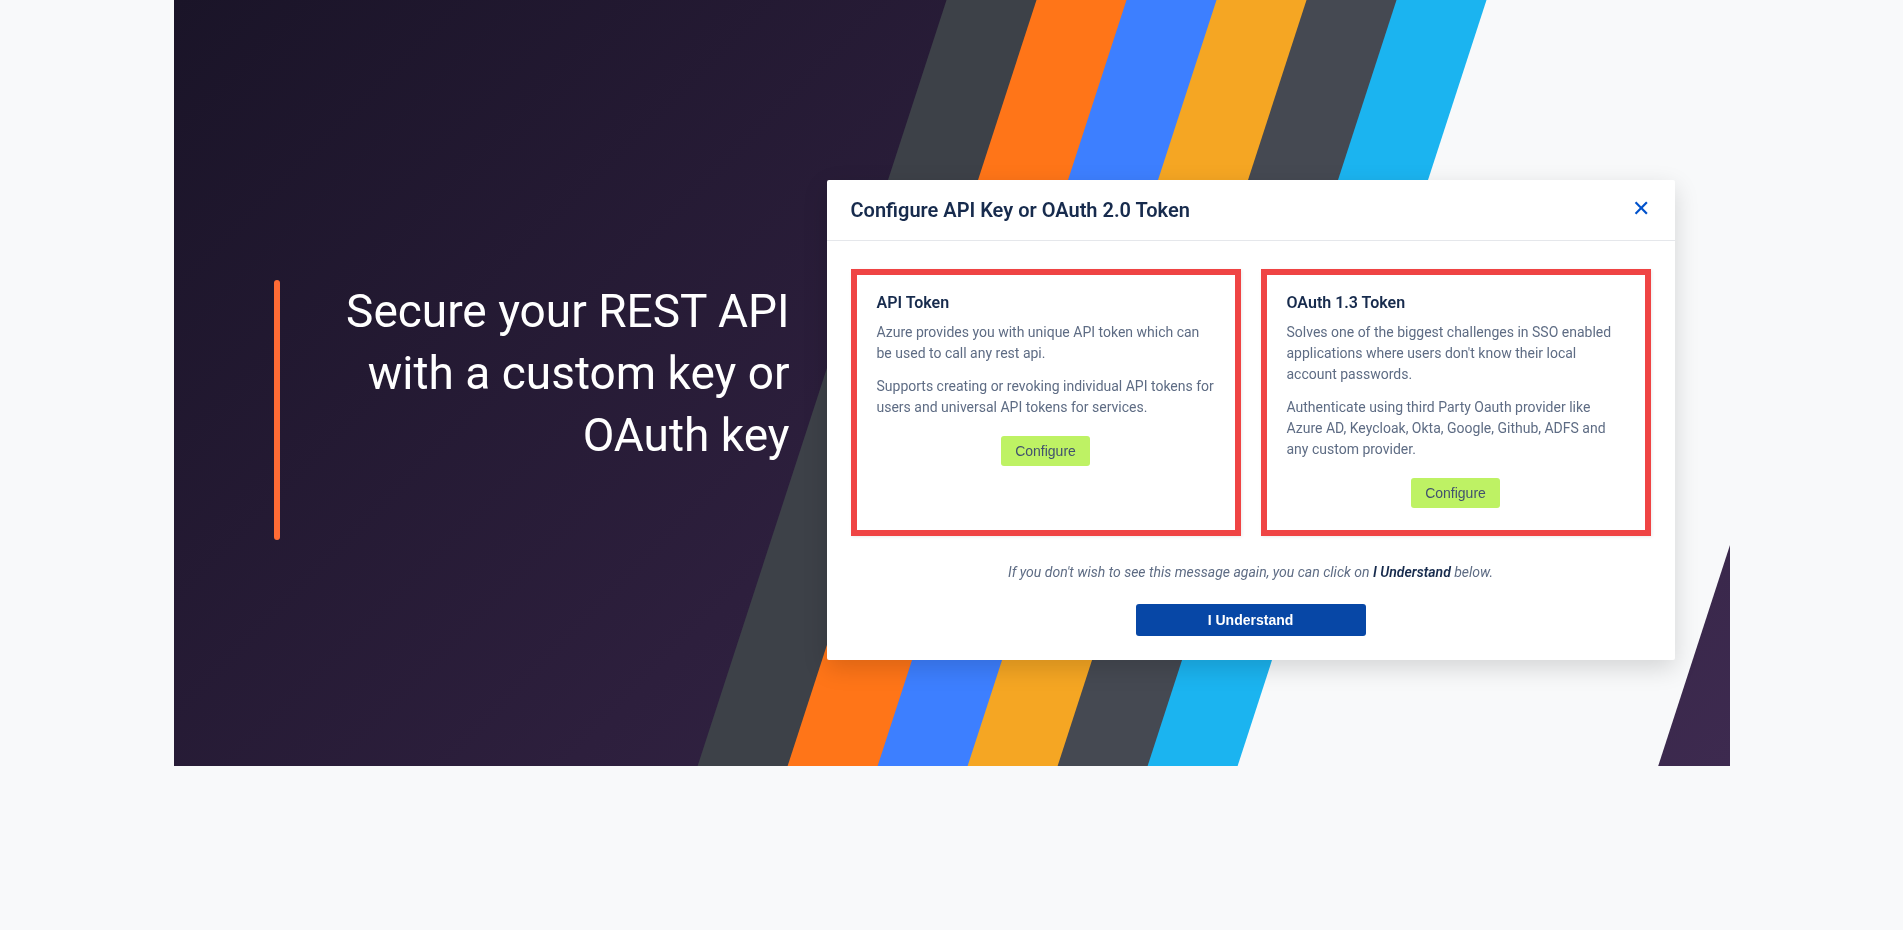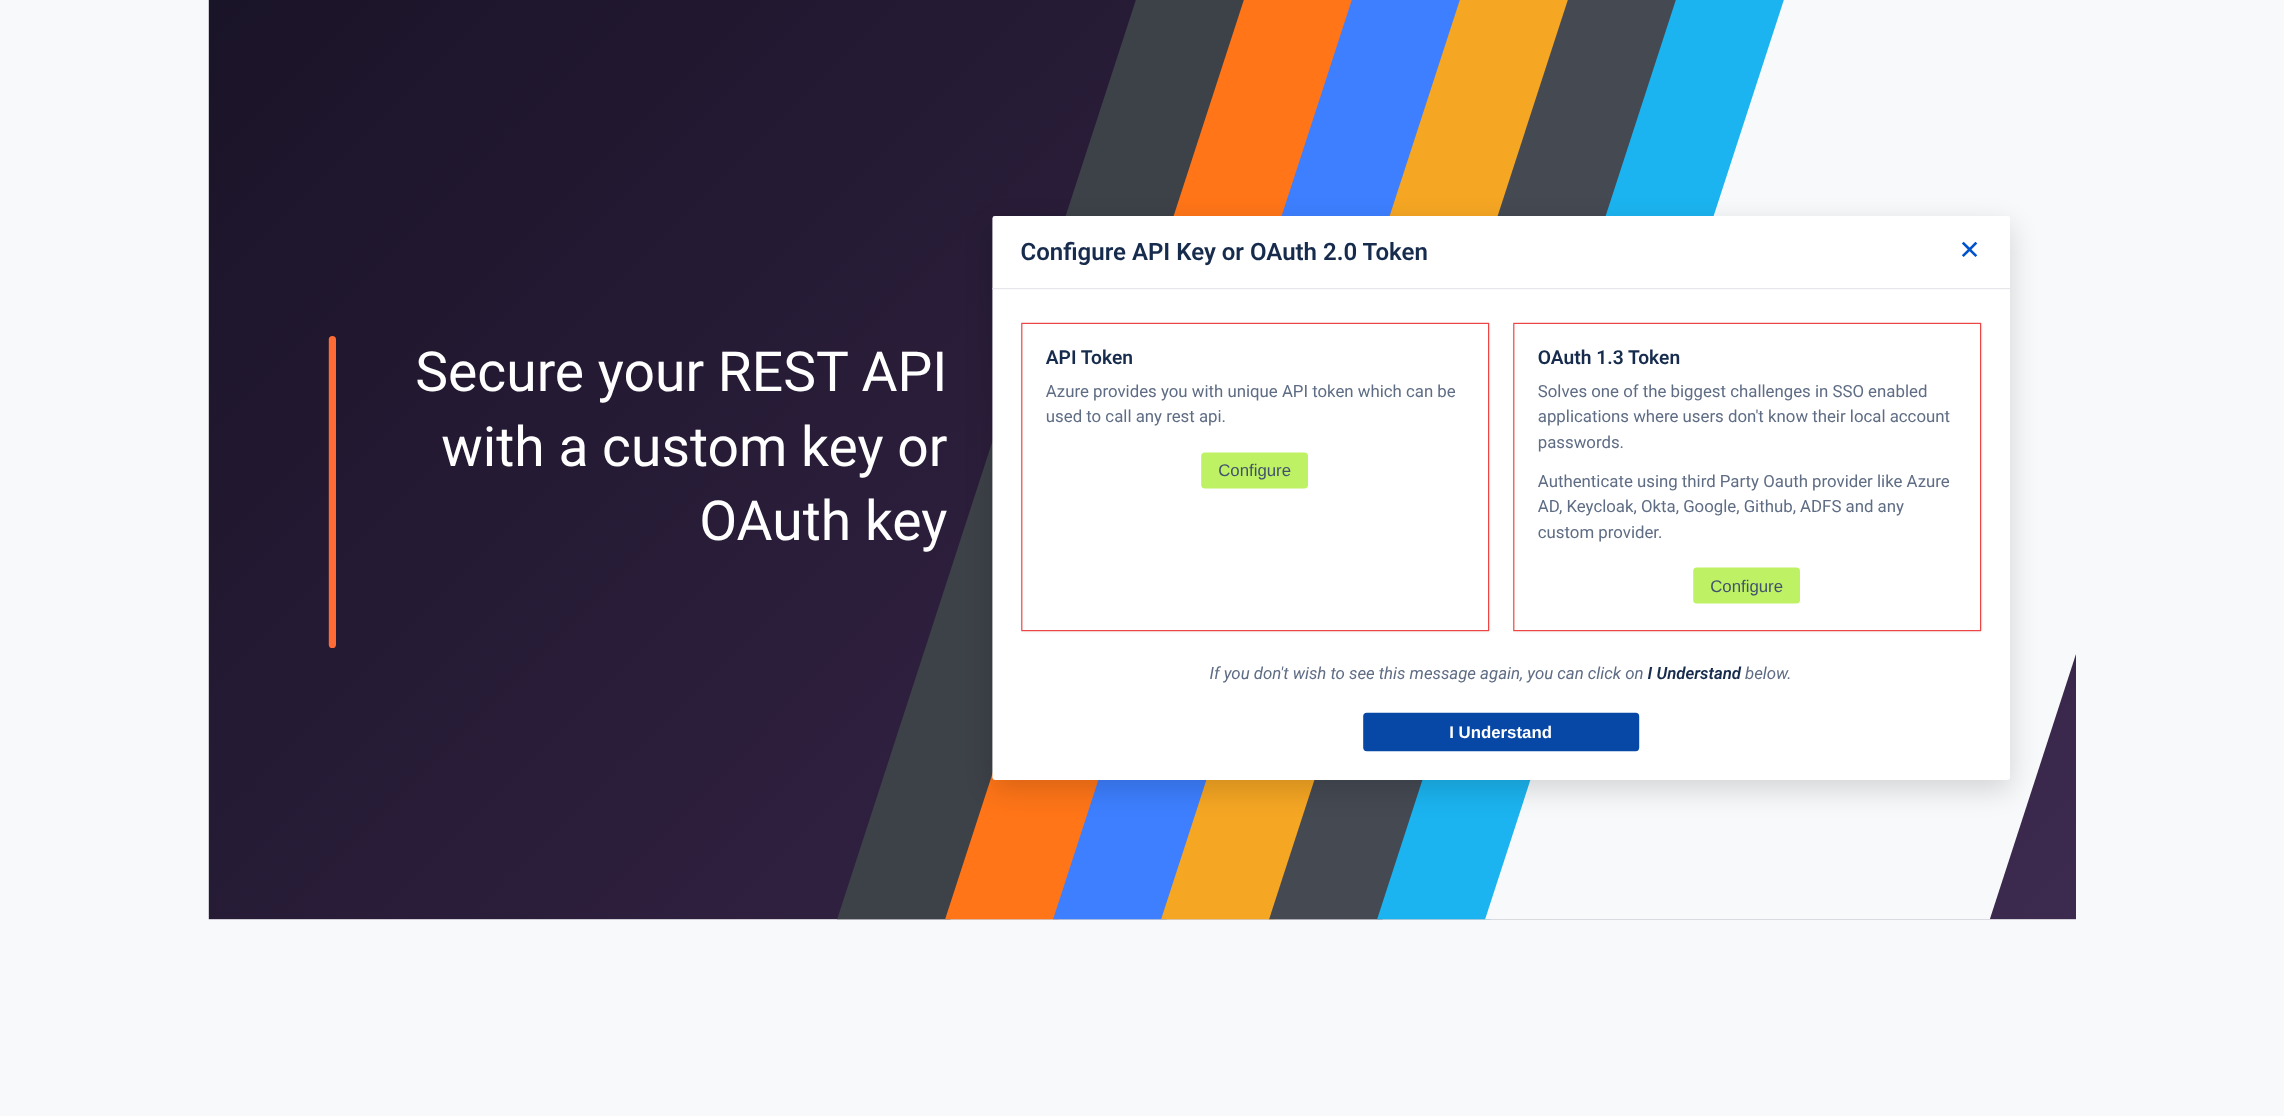--- a/index.html
+++ b/index.html
@@ -155,21 +155,21 @@
     }
     
     .cards-row {
       display: flex;
       gap: 20px;
       margin-bottom: 28px;
     }
     
     .card {
       flex: 1;
-      border: 1px solid #ef4444;
+      border: 6px solid #ef4444;
       padding: 18px 20px 22px;
       box-shadow: 1px 1px 3px rgba(0,0,0,0.08);
     }
     
     .card-title {
       color: #172b4d;
       font-size: 16px;
       font-weight: 600;
       margin-bottom: 10px;
     }
@@ -249,20 +249,21 @@
       <div class="dialog-title">Configure API Key or OAuth 2.0 Token</div>
       <button class="close-btn">
         <span>✕</span>
       </button>
     </div>
     <div class="dialog-body">
       <div class="cards-row">
         <div class="card">
           <div class="card-title">API Token</div>
           <p class="card-text">Azure provides you with unique API token which can be used to call any rest api.</p>
+          <p class="card-text">Supports creating or revoking individual API tokens for users and universal API tokens for services.</p>
           <div class="card-button-wrap">
             <button class="card-button">Configure</button>
           </div>
         </div>
         <div class="card">
           <div class="card-title">OAuth 1.3 Token</div>
           <p class="card-text">Solves one of the biggest challenges in SSO enabled applications where users don't know their local account passwords.</p>
           <p class="card-text">Authenticate using third Party Oauth provider like Azure AD, Keycloak, Okta, Google, Github, ADFS and any custom provider.</p>
           <div class="card-button-wrap">
             <button class="card-button">Configure</button>

